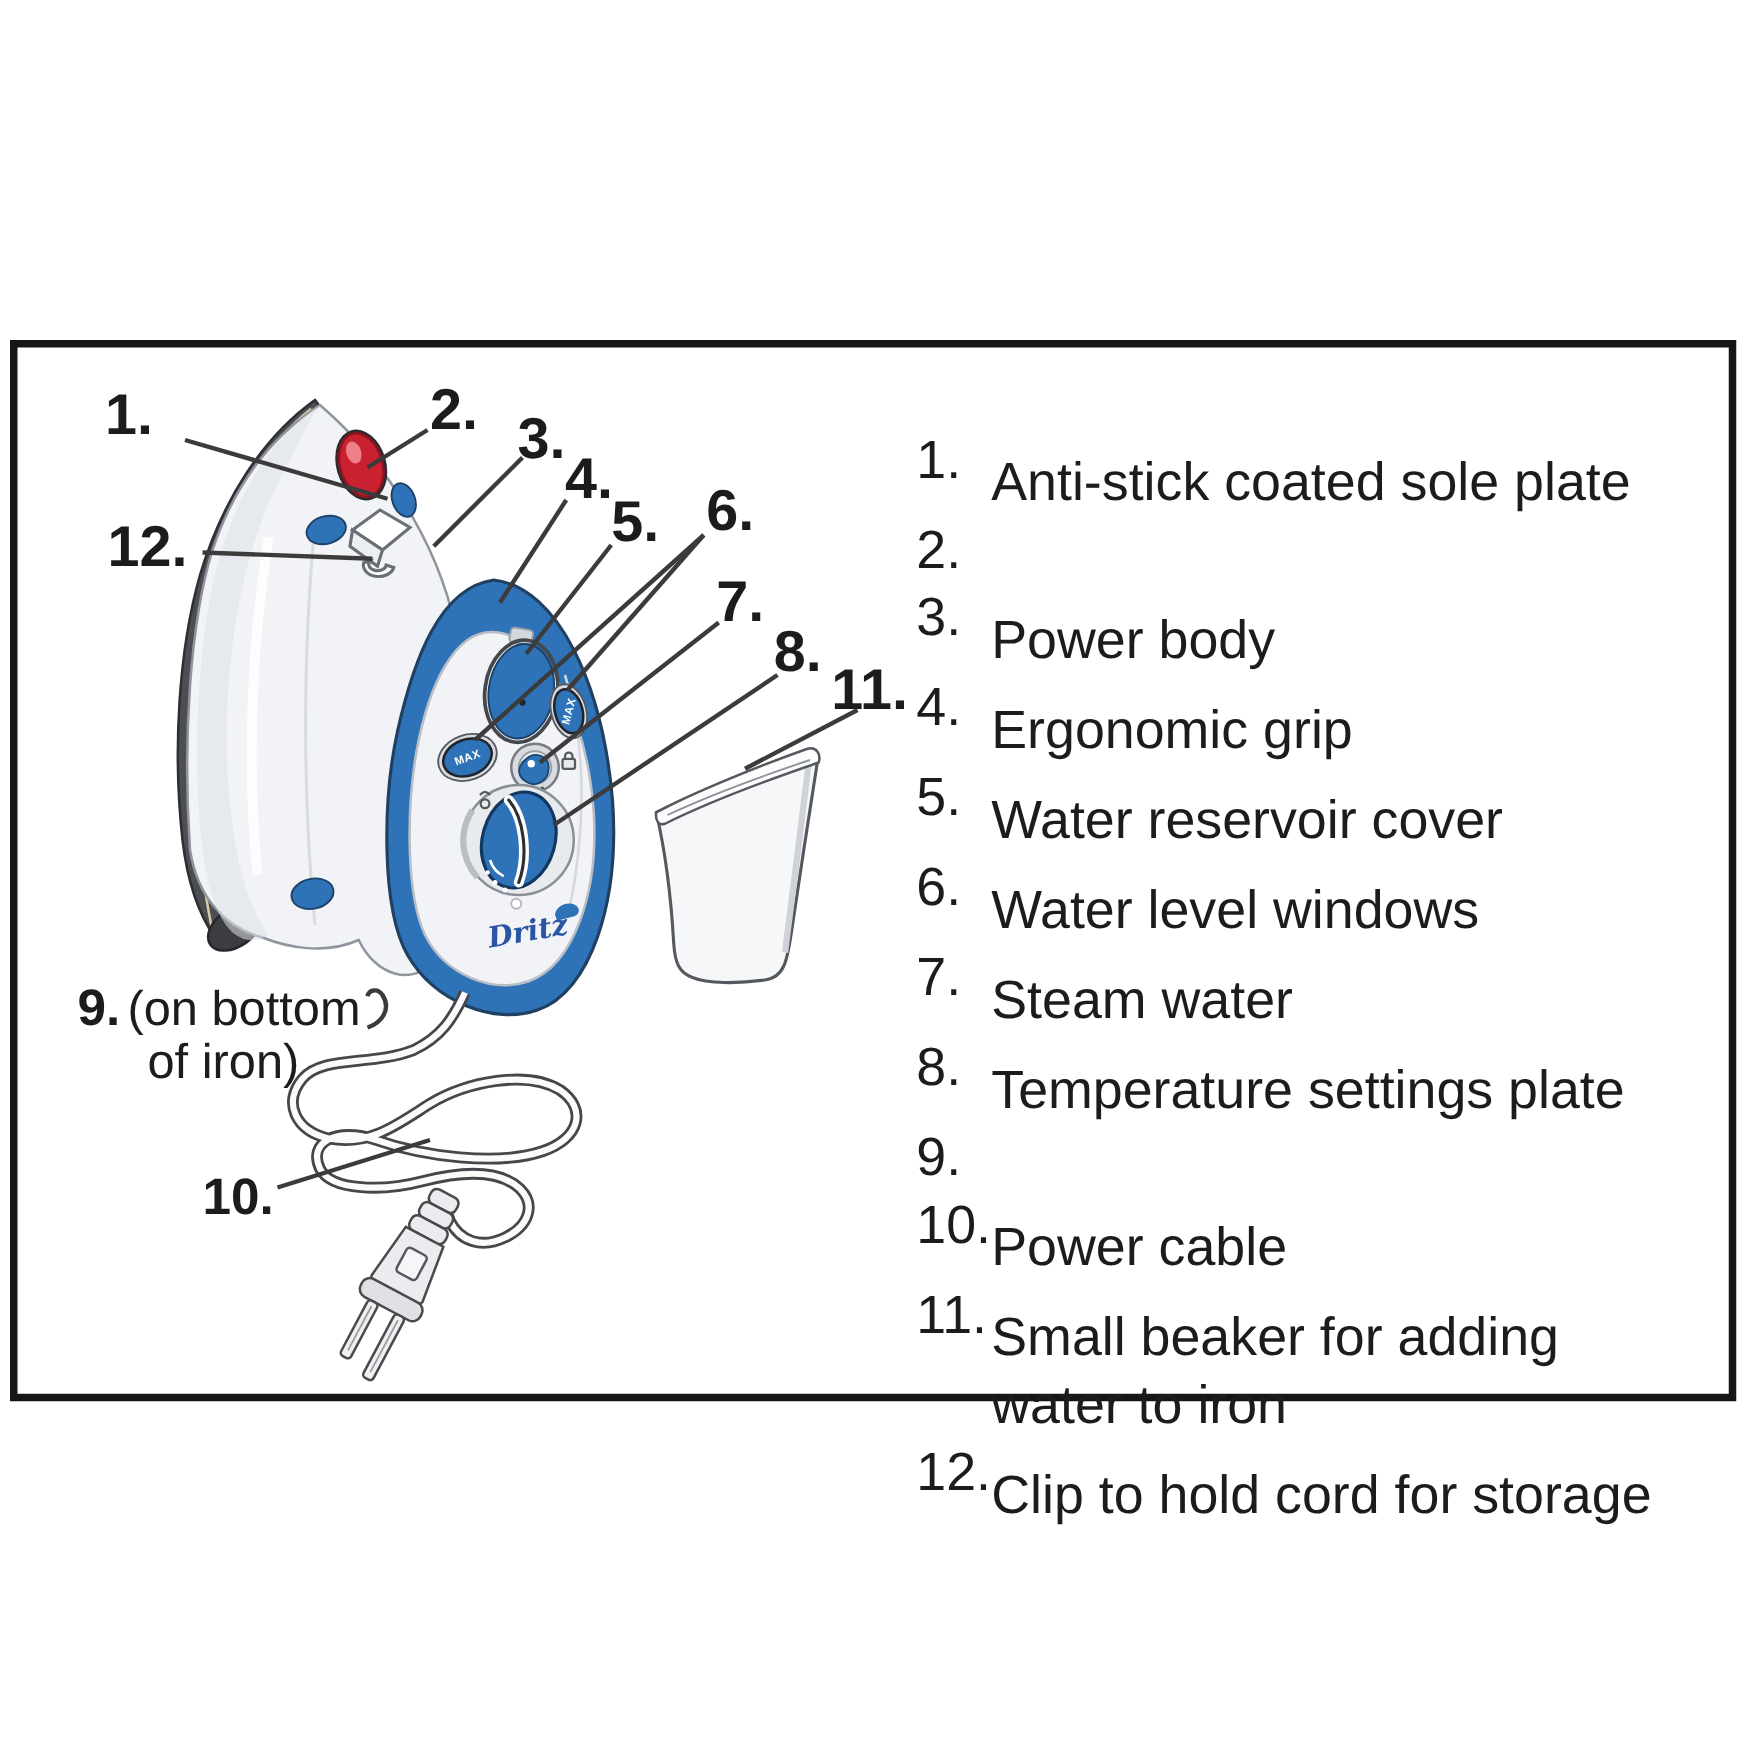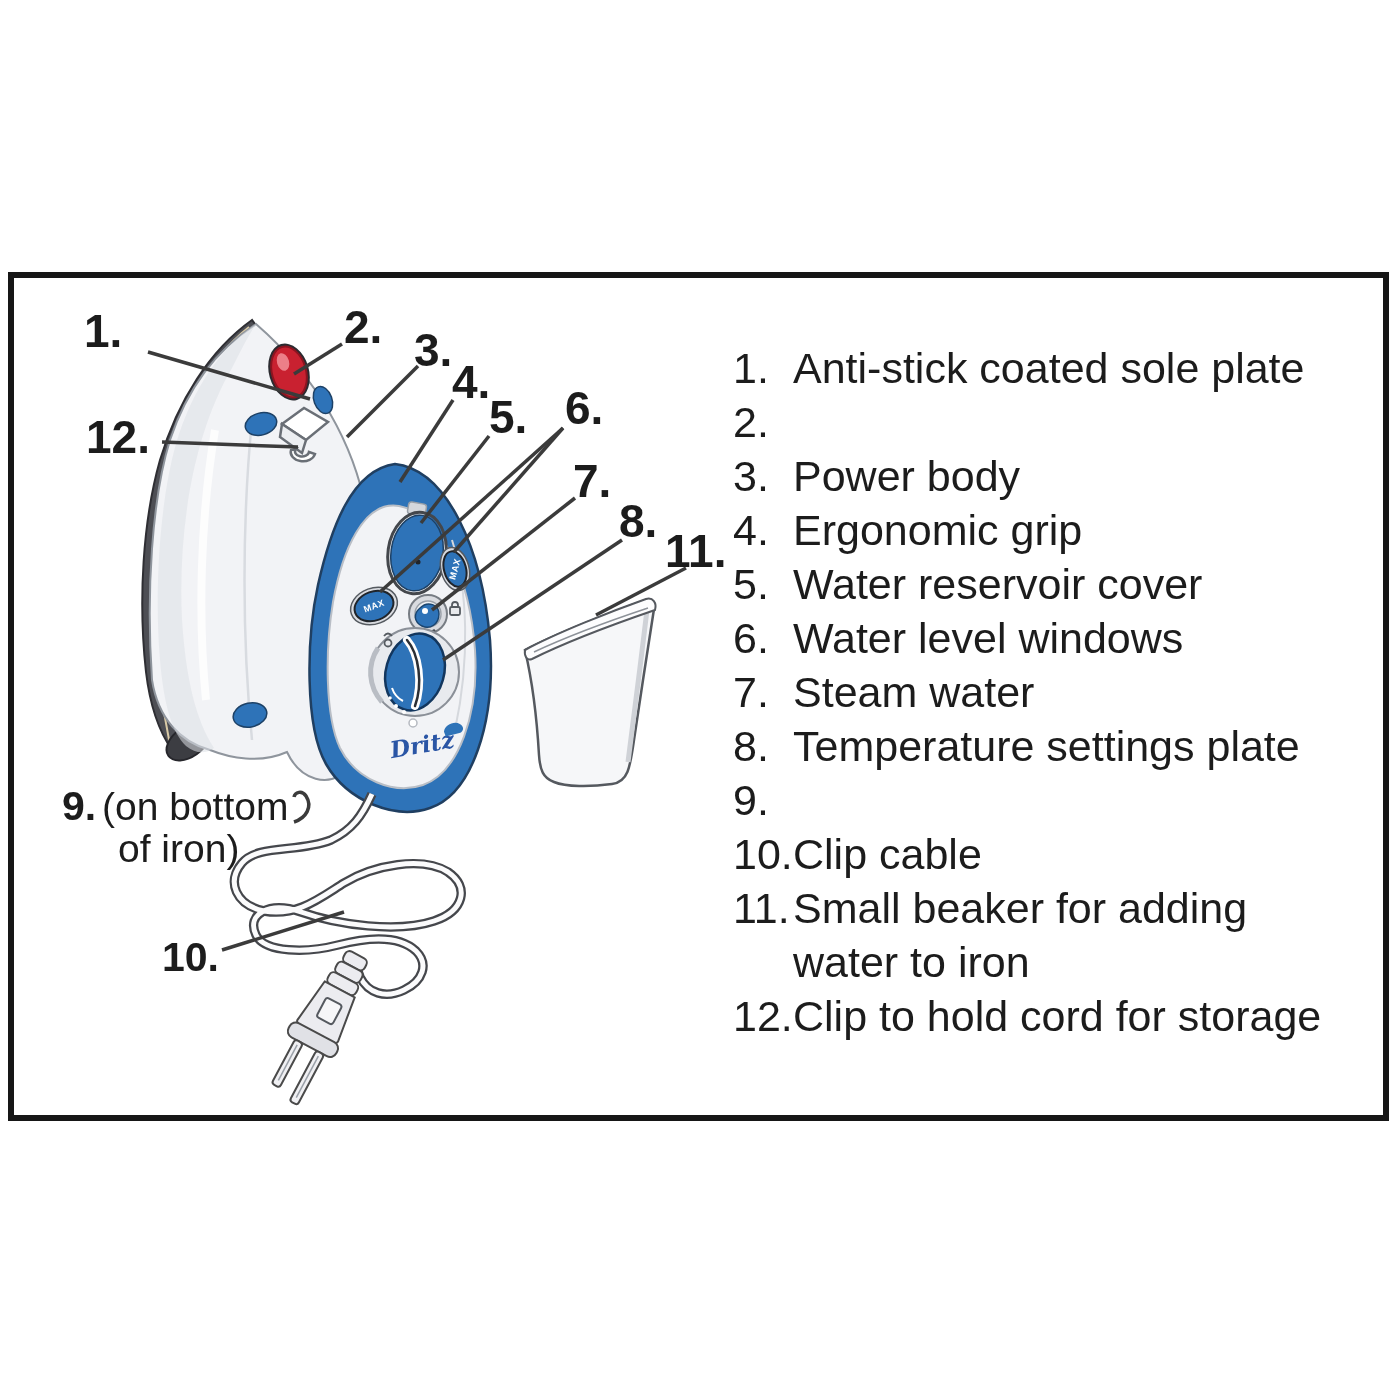--- a/index.html
+++ b/index.html
@@ -18,21 +18,21 @@
     position:absolute;left:8px;top:272px;width:1381px;height:849px;
     border:6px solid #161616;box-sizing:border-box;background:#ffffff;
   }
   .diagram-svg{position:absolute;left:0;top:0;width:1400px;height:1400px;}
   .legend{
     position:absolute;left:733px;top:341px;width:656px;
     font-size:43px;line-height:54px;color:var(--text);
   }
   .legend-item{display:flex;align-items:flex-start;}
   .legend-num{flex:0 0 60px;}
-  .legend-text{white-space:pre-line;}
+  .legend-text{white-space:pre-line;margin-top:18px;}
   
   .blue{fill:var(--accent-blue);stroke:#1d4166;stroke-width:1.5;}
   .callout{font-family:"Liberation Sans",sans-serif;font-weight:700;font-size:46px;fill:var(--text);}
   .callout-sm{font-family:"Liberation Sans",sans-serif;font-weight:700;font-size:41px;fill:var(--text);}
   .note{font-family:"Liberation Sans",sans-serif;font-weight:400;font-size:39px;fill:var(--text);}
   .leader{stroke:var(--outline);stroke-width:3.5;fill:none;}
   .maxlabel{font-family:"Liberation Sans",sans-serif;font-weight:700;font-size:9px;fill:#ffffff;letter-spacing:.5px;}
 </style>
 </head>
 <body>
@@ -272,21 +272,21 @@
     </div>
     <div class="legend-item">
       <span class="legend-num">8.</span>
       <span class="legend-text">Temperature settings plate</span>
     </div>
     <div class="legend-item">
       <span class="legend-num">9.</span>
     </div>
     <div class="legend-item">
       <span class="legend-num">10.</span>
-      <span class="legend-text">Clip cable</span>
+      <span class="legend-text">Power cable</span>
     </div>
     <div class="legend-item">
       <span class="legend-num">11.</span>
       <span class="legend-text">Small beaker for adding
 water to iron</span>
     </div>
     <div class="legend-item">
       <span class="legend-num">12.</span>
       <span class="legend-text">Clip to hold cord for storage</span>
     </div>

